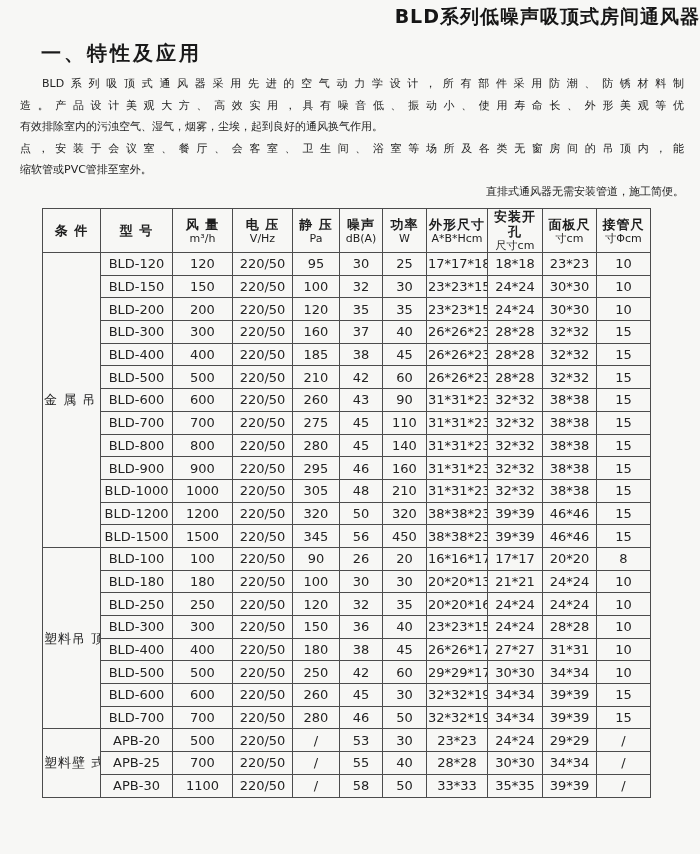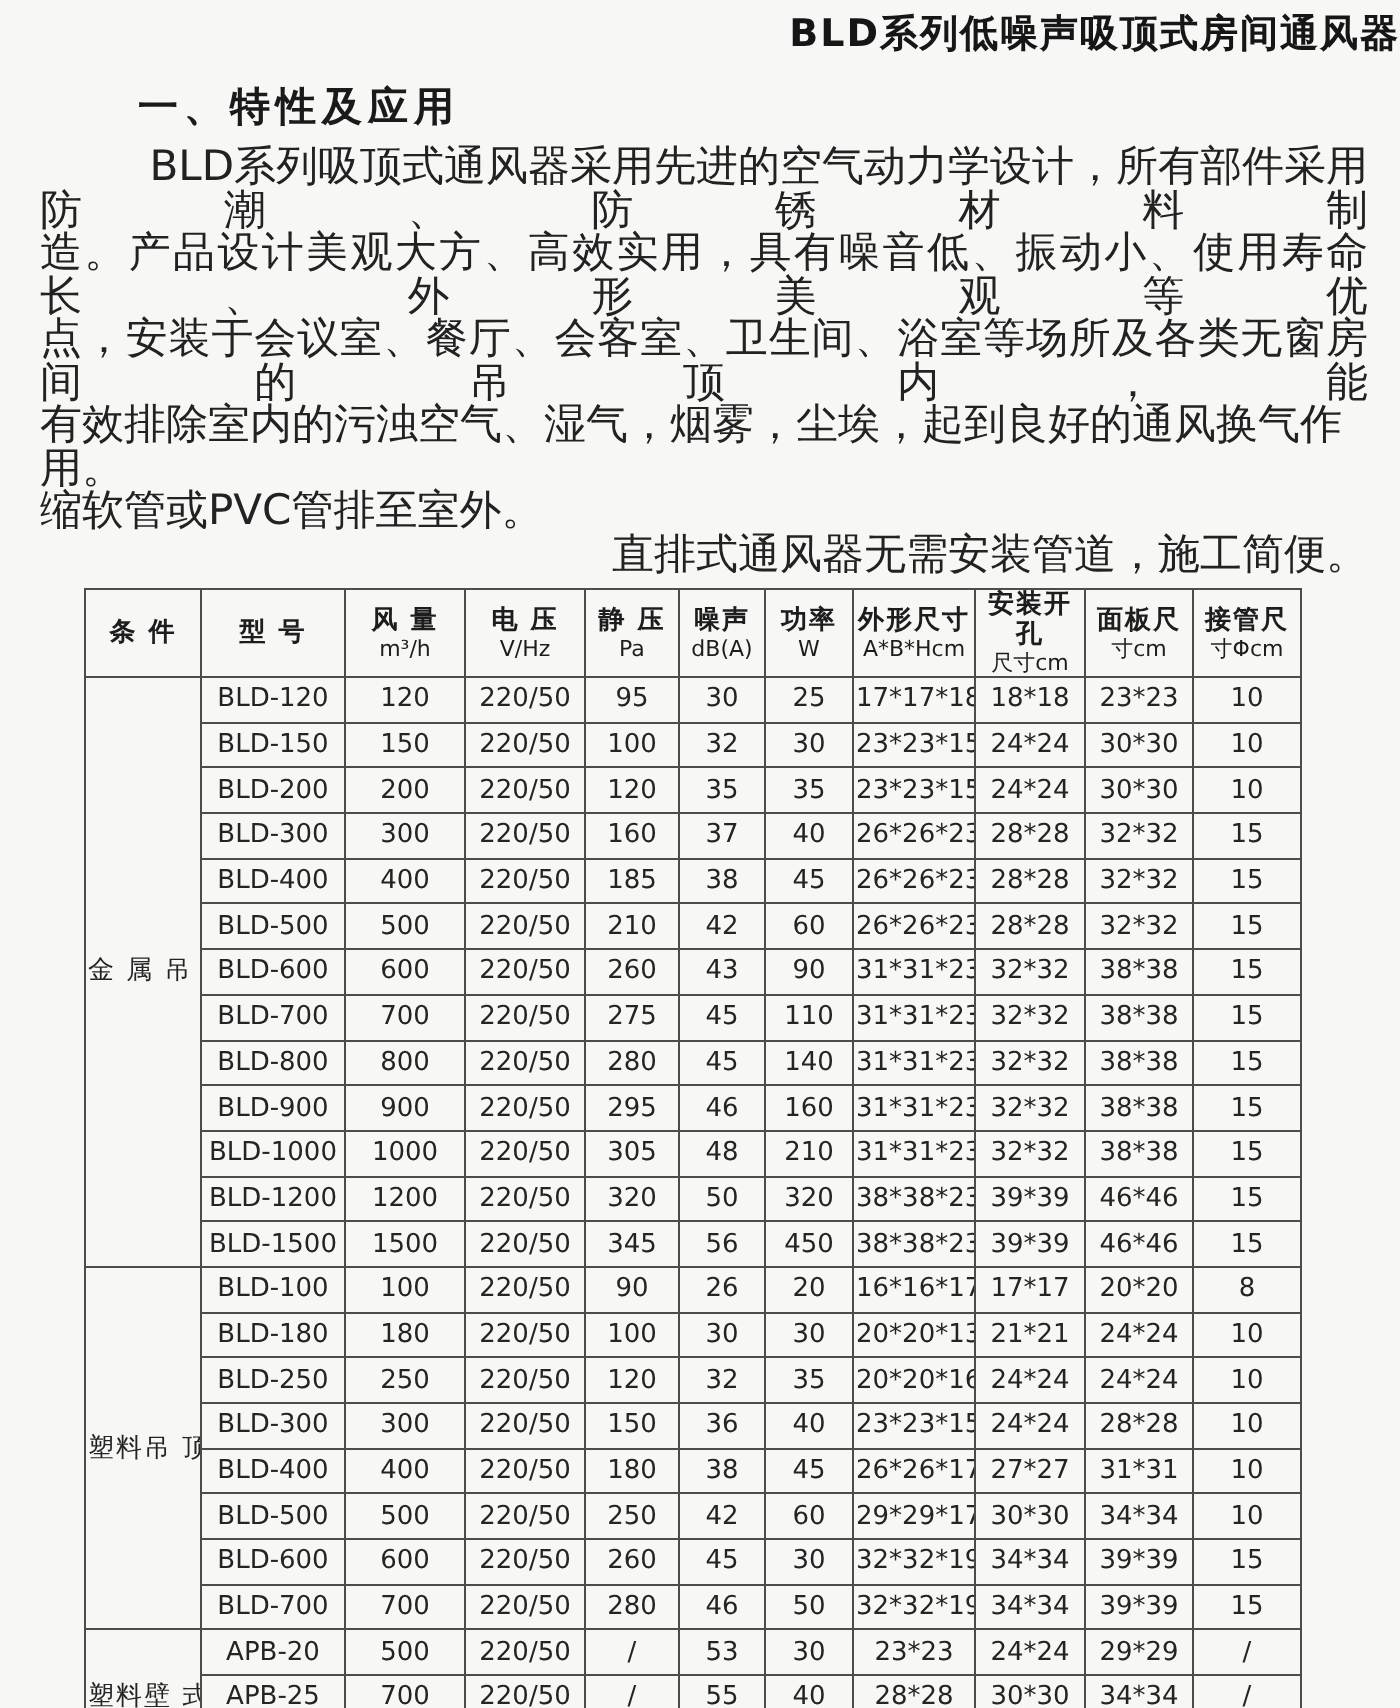--- a/index.html
+++ b/index.html
@@ -19,31 +19,31 @@
     margin: 4px 0 10px 0;
     font-size: 19px;
     font-weight: bold;
     text-align: right;
     letter-spacing: 1px;
     color: #161616;
   }
 
   .sec-heading {
     margin: 8px 0 6px 0;
-    padding-left: 69px;
+    padding-left: 41px;
     font-size: 20px;
     font-weight: bold;
     letter-spacing: 3px;
     color: #1a1a1a;
   }
   .sec-heading.second { margin-top: 4px; margin-bottom: 9px; }
 
   .body-text {
     margin: 0 16px 0 20px;
-    font-size: 21px;
+    font-size: 11px;
     line-height: 21.5px;
     color: #222;
   }
   .t-line { width: 100%; }
   .t-line.just { text-align: justify; text-align-last: justify; }
   .t-line.indent { text-indent: 2em; text-align: right; }
 
   table.spec-table {
     border-collapse: collapse;
     table-layout: fixed;
@@ -84,22 +84,22 @@
 
 <div class="doc">
 
   <div class="doc-title">BLD系列低噪声吸顶式房间通风器</div>
 
   <div class="sec-heading">一、特性及应用</div>
 
   <div class="body-text">
     <div class="t-line indent just">BLD系列吸顶式通风器采用先进的空气动力学设计，所有部件采用防潮、防锈材料制</div>
     <div class="t-line just">造。产品设计美观大方、高效实用，具有噪音低、振动小、使用寿命长、外形美观等优</div>
+    <div class="t-line">有效排除室内的污浊空气、湿气，烟雾，尘埃，起到良好的通风换气作用。</div>
     <div class="t-line just">点，安装于会议室、餐厅、会客室、卫生间、浴室等场所及各类无窗房间的吊顶内，能</div>
-    <div class="t-line">有效排除室内的污浊空气、湿气，烟雾，尘埃，起到良好的通风换气作用。</div>
   </div>
 
   <div class="body-text">
     <div class="t-line">缩软管或PVC管排至室外。</div>
   </div>
 
   <div class="body-text">
     <div class="t-line indent">直排式通风器无需安装管道，施工简便。</div>
   </div>
 

